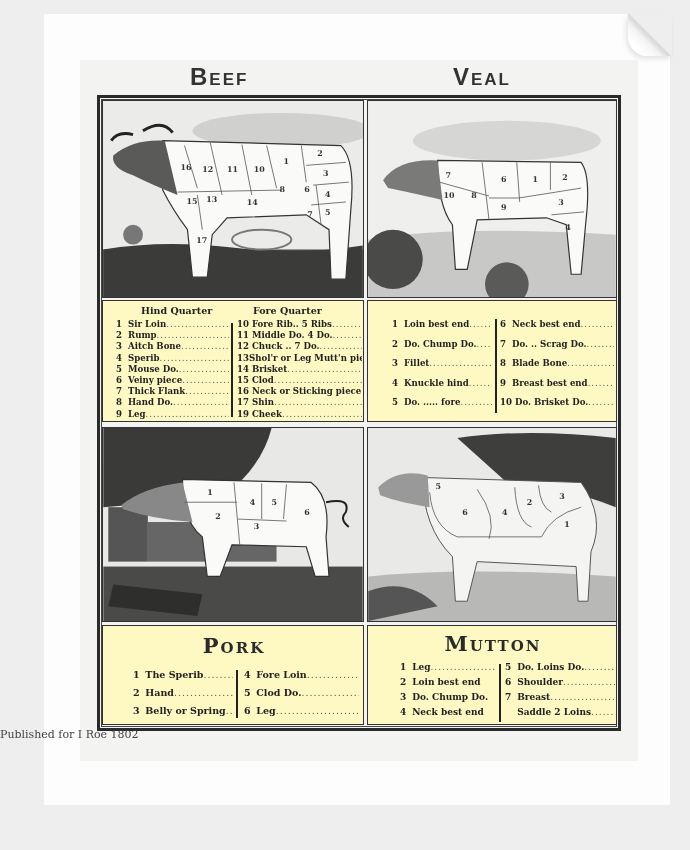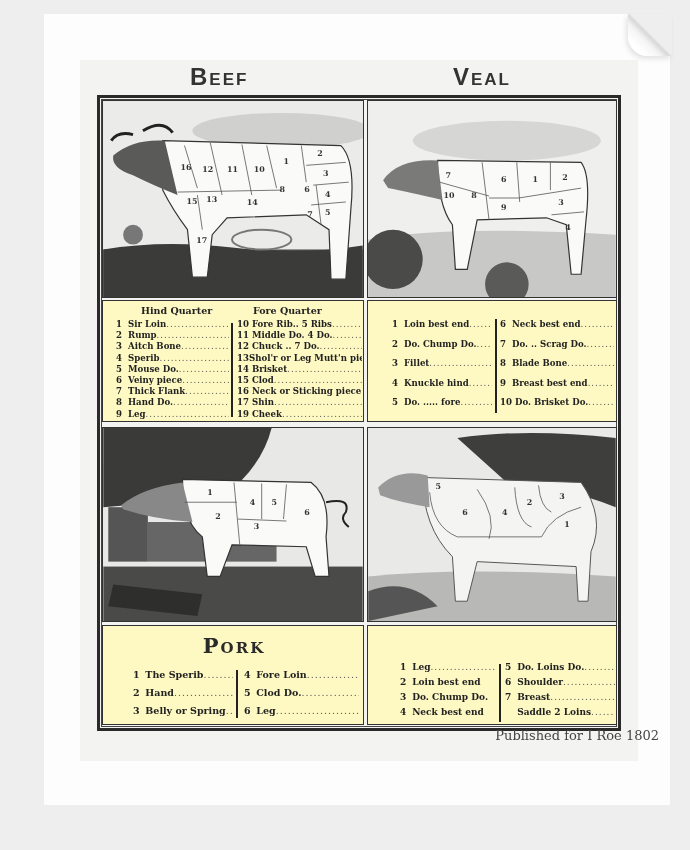--- a/index.html
+++ b/index.html
@@ -69,22 +69,22 @@
   .head { position: absolute; font-size: 9.5px; font-weight: bold; color: #222; }
 
   .bracket { position: absolute; border-left: 2px solid #222; }
 
   .big-title {
     position: absolute; font-size: 21px; font-weight: bold; letter-spacing: 2px;
     font-variant: small-caps; color: #2a2a2a; text-align: center;
   }
 
   .footer {
-    position: absolute; left: 0; width: 659px; top: 728px; text-align: right;
-    font-size: 13px; color: #444;
+    position: absolute; left: 0; width: 659px; top: 728px; text-align: left;
+    font-size: 11px; color: #444;
   }
   .cut-num { font-family: "DejaVu Serif", serif; font-size: 8px; fill: #333; font-weight: bold; }
 </style>
 </head>
 <body>
 
 <div class="paper"></div>
 <div class="curl"></div>
 
 <div class="print"></div>
@@ -285,20 +285,21 @@
   </div>
   <div class="bracket" style="left:133px;top:44px;height:48px;"></div>
   <div class="list-col" style="left:141px;top:40px;width:115px;line-height:18px;font-size:9.5px;">
     <div class="row"><span class="num">4</span>&nbsp;<span>Fore Loin</span><span class="dots"></span></div>
     <div class="row"><span class="num">5</span>&nbsp;<span>Clod Do.</span><span class="dots"></span></div>
     <div class="row"><span class="num">6</span>&nbsp;<span>Leg</span><span class="dots"></span></div>
   </div>
 </div>
 
 <div class="panel txt-panel" id="mutton-txt">
+  <div class="big-title" style="left:0;width:250px;top:5px;">Mutton</div>
   <div class="list-col" style="left:32px;top:34px;width:96px;line-height:15px;font-size:9px;">
     <div class="row"><span class="num">1</span>&nbsp;<span>Leg</span><span class="dots"></span></div>
     <div class="row"><span class="num">2</span>&nbsp;<span>Loin best end</span></div>
     <div class="row"><span class="num">3</span>&nbsp;<span>Do. Chump Do.</span></div>
     <div class="row"><span class="num">4</span>&nbsp;<span>Neck best end</span></div>
   </div>
   <div class="bracket" style="left:131px;top:38px;height:58px;"></div>
   <div class="list-col" style="left:137px;top:34px;width:110px;line-height:15px;font-size:9px;">
     <div class="row"><span class="num">5</span>&nbsp;<span>Do. Loins Do.</span><span class="dots"></span></div>
     <div class="row"><span class="num">6</span>&nbsp;<span>Shoulder</span><span class="dots"></span></div>

